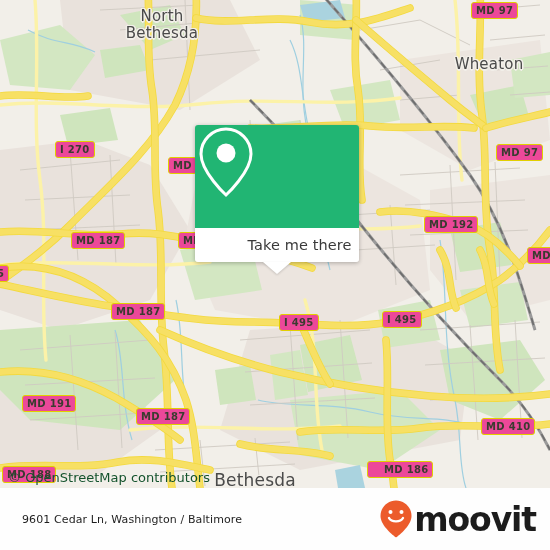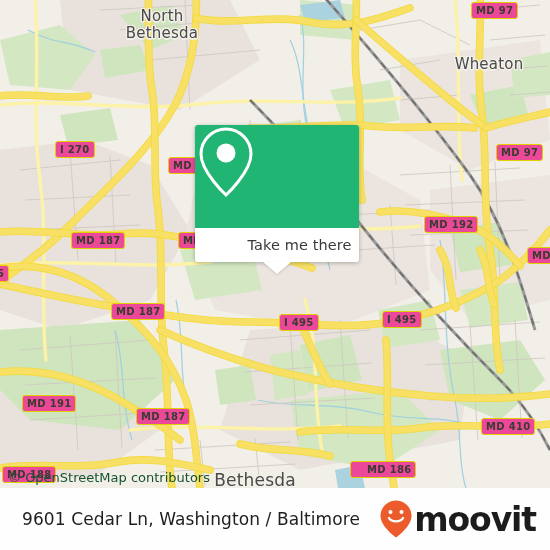--- a/index.html
+++ b/index.html
@@ -122,21 +122,21 @@
     background: rgba(255,255,255,.93);
     display: flex;
     align-items: center;
     z-index: 50;
   }
   #footer-address {
     position: absolute;
     left: 22px;
     color: #1e1e1e;
     font-family: "DejaVu Sans", sans-serif;
-    font-size: 17px;
+    font-size: 11px;
     white-space: nowrap;
     letter-spacing: .1px;
   }
   #brand-logo {
     position: absolute;
     right: 14px;
     display: flex;
     align-items: center;
     gap: 1px;
   }
@@ -324,21 +324,21 @@
     <div class="shield" style="left:71px; top:232px;">MD 187</div>
     <div class="shield" style="left:178px; top:232px;">MD</div>
     <div class="shield" style="left:527px; top:247px;">MD</div>
     <div class="shield" style="left:-8px; top:265px;">5</div>
     <div class="shield" style="left:111px; top:303px;">MD 187</div>
     <div class="shield" style="left:279px; top:314px;">I 495</div>
     <div class="shield" style="left:382px; top:311px;">I 495</div>
     <div class="shield" style="left:22px; top:395px;">MD 191</div>
     <div class="shield" style="left:136px; top:408px;">MD 187</div>
     <div class="shield" style="left:481px; top:418px;">MD 410</div>
-    <div class="shield" style="left:350px; top:461px;padding-left:16px;">MD 186</div>
+    <div class="shield" style="left:367px; top:461px;padding-left:16px;">MD 186</div>
     <div class="shield" style="left:2px; top:466px;">MD 188</div>
 
     <div id="info-card">
       <div id="card-green">
         <svg width="62" height="76" viewBox="0 0 62 76">
           <path d="M31 4 C17.2 4 6 15.2 6 29 C6 47 31 70 31 70 C31 70 56 47 56 29 C56 15.2 44.8 4 31 4 Z" fill="none" stroke="#ffffff" stroke-width="3"></path>
           <circle cx="31" cy="28" r="9.5" fill="#ffffff"></circle>
         </svg>
       </div>
       <div id="card-white">

